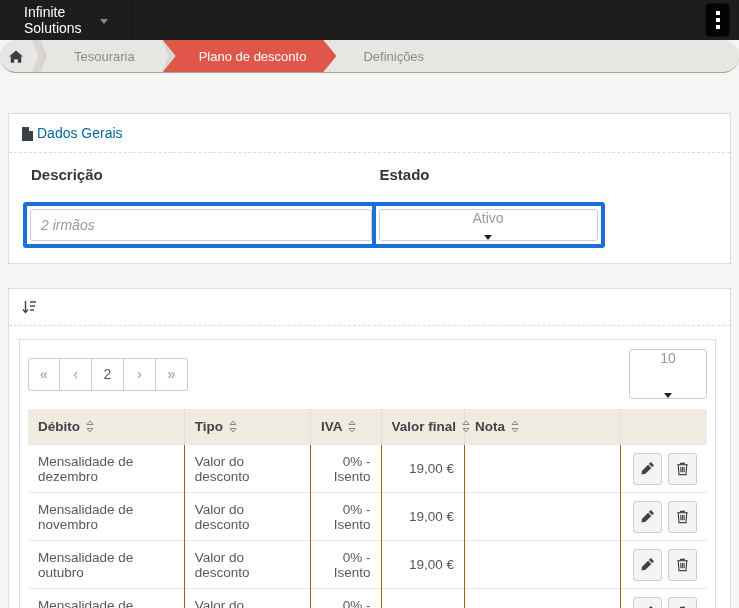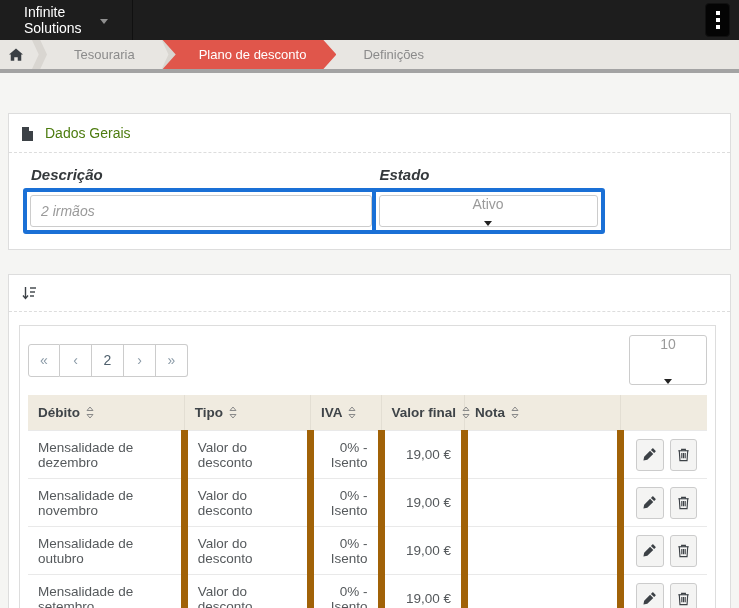--- a/index.html
+++ b/index.html
@@ -12,39 +12,39 @@
            padding:0 24px; color:#fff; font-size:14px; border-right:1px solid #101010; cursor:pointer; }
   .brand .caret { width:0; height:0; border-left:4px solid transparent; border-right:4px solid transparent;
                   border-top:5px solid #8f8f8f; margin-top:2px; }
   .kebab-btn { position:absolute; right:9px; top:3px; width:25px; height:34px; background:#040404;
                border:1px solid #111; border-radius:4px; display:flex; flex-direction:column;
                align-items:center; justify-content:center; gap:3px; cursor:pointer; }
   .kebab-btn span { width:4px; height:4px; background:#fff; display:block; }
 
   
   .breadcrumb { height:33px; background:#e8e6e2; display:flex; align-items:stretch;
-                font-size:13px; color:#8b8b8b; border-bottom:4px solid #a3a3a3; }
+                font-size:13px; color:#8b8b8b; border-bottom:1px solid #a3a3a3;border-radius:16px; }
   .crumb-home { display:flex; align-items:center; padding:0 9px; color:#3a3f44; }
   .crumb-sep { width:15px; background:#d9d6d1; align-self:stretch;
                clip-path:polygon(0 0,55% 0,100% 50%,55% 100%,0 100%,45% 50%); }
   .crumb { display:flex; align-items:center; padding:0 27px; }
   .crumb.active { background:#e0564b; color:#fff; padding:0 30px 0 36px; margin-left:-14px;
                   clip-path:polygon(0 0,calc(100% - 13px) 0,100% 50%,calc(100% - 13px) 100%,0 100%,13px 50%); }
 
   
   .page { padding:40px 8px 0 8px; }
   .panel { background:#fff; border:1px solid #ddd; margin-bottom:24px; }
-  .panel-header { display:flex; align-items:flex-end; gap:12px; padding:11px 13px;
-                  border-bottom:1px dashed #ddd; font-size:14px; color:#4d7c0f; }
+  .panel-header { display:flex; align-items:flex-end; gap:4px; padding:11px 13px;
+                  border-bottom:1px dashed #ddd; font-size:14px; color:#0369a1; }
   .panel-body { padding:13px 14px 15px 10px; }
 
   
   .fields { display:flex; }
   .field { width:50%; padding-left:4px; }
-  .field label { display:block; font-size:15px; font-weight:bold; color:#34383b; margin-bottom:5px; padding-left:8px;font-style:italic; }
+  .field label { display:block; font-size:15px; font-weight:bold; color:#34383b; margin-bottom:19px; padding-left:8px; }
   .focus-ring { border:4px solid #1a70d6; border-radius:3px; padding:3px; background:#fff; }
   .ring-desc { width:356px; }
   .ring-estado { width:233px; }
   .text-input { width:100%; height:32px; border:1px solid #ccc; border-radius:3px;
                 padding:0 10px; font-size:14px; color:#9a9a9a; font-family:"Liberation Sans",sans-serif; background:#fff;font-style:italic; }
   .select { height:32px; border:1px solid #ccc; border-radius:3px; background:#fff;
             display:flex; align-items:center; justify-content:space-between;
             padding:0 10px; font-size:14px; color:#9a9a9a; cursor:pointer;flex-direction:column; }
   .select .caret { width:0; height:0; border-left:4px solid transparent; border-right:4px solid transparent;
                    border-top:5px solid #222; }
@@ -58,21 +58,21 @@
   .pager button:first-child { border-left-width:1px; border-radius:3px 0 0 3px; }
   .pager button:last-child { border-radius:0 3px 3px 0; }
   .pager button.current { color:#50616e; }
   .pagesize { width:78px; height:50px; }
 
   
   table { width:100%; border-collapse:collapse; font-size:13.5px; color:#55595c; table-layout:fixed; }
   thead th { background:#f0ebe0; text-align:left; font-weight:bold; color:#3f4448;
              padding:10px 10px; border-left:1px solid #e3ded3; white-space:nowrap; }
   thead th:first-child { border-left:none; }
-  tbody td { border-top:1px solid #e9e9e9; border-left:7px solid #a16207; padding:6px 10px; height:48px; vertical-align:middle; }
+  tbody td { border-top:1px solid #e9e9e9; border-left:1px solid #a16207; padding:6px 10px; height:48px; vertical-align:middle; }
   tbody td:first-child { border-left:none; }
   td.num, th.num { text-align:right; }
   .sort-glyph { display:inline-block; vertical-align:-2px; margin-left:6px; }
   .c-actions { text-align:center; }
   .row-actions { display:flex; gap:6px; justify-content:flex-start; padding-left:2px; }
   .icon-btn { width:34px; height:32px; background:#f4f4f3; border:1px solid #ccc; border-radius:3px;
               display:flex; align-items:center; justify-content:center; cursor:pointer; }
 </style>
 </head>
 <body>

